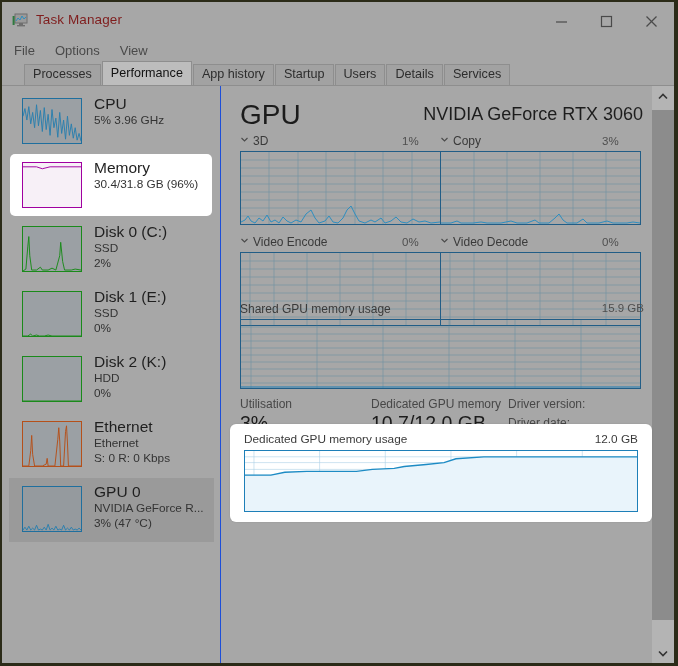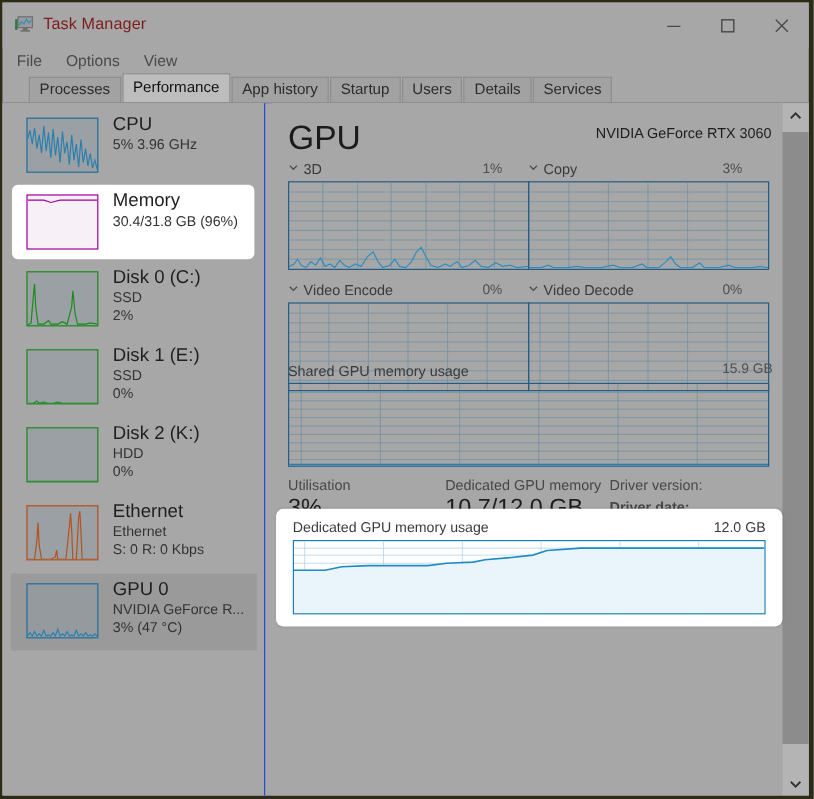--- a/index.html
+++ b/index.html
@@ -110,21 +110,21 @@
     font-size:11.8px;color:#333;line-height:15px;white-space:nowrap;
   }
 
   
   .gpu-head{
     position:absolute;left:19px;top:12px;
     font-size:28px;color:#1b1b1b;line-height:34px;font-weight:400;
   }
   .gpu-model{
     position:absolute;right:8px;top:18px;
-    font-size:12px;color:#1d1d1d;
+    font-size:18px;color:#1d1d1d;
   }
 
   .minigraph-label{
     position:absolute;font-size:12px;color:#3a3a3a;
   }
   .chev{
     display:inline-block;width:9px;height:9px;margin-right:4px;
     position:relative;top:-1px;
   }
   .pct{
@@ -474,21 +474,21 @@
         <div class="stat-label" style="left:19px;top:365px;">GPU Memory</div>
         <div class="stat-value" style="left:19px;top:379px;">11.5/27.9 GB</div>
 
         <div class="stat-label" style="left:150px;top:311px;">Dedicated GPU memory</div>
         <div class="stat-value" style="left:150px;top:325px;">10.7/12.0 GB</div>
         <div class="stat-label" style="left:150px;top:365px;">Shared GPU memory</div>
         <div class="stat-value" style="left:150px;top:379px;">0.8/15.9 GB</div>
         <div class="stat-label" style="left:150px;top:419px;">GPU Temperature</div>
 
         <div class="stat-label" style="left:287px;top:311px;">Driver version:</div>
-        <div class="stat-label" style="left:287px;top:330px;font-weight:bold;">Driver date:</div>
+        <div class="stat-label" style="left:287px;top:330px;">Driver date:</div>
         <div class="stat-label" style="left:287px;top:349px;">DirectX version:</div>
         <div class="stat-label" style="left:287px;top:368px;">Physical location:</div>
         <div class="stat-label" style="left:287px;top:387px;">Hardware reserved ...</div>
       </div>
     </div>
 
     <div class="focus-card">
       <div class="fc-label">Dedicated GPU memory usage</div>
       <div class="fc-max">12.0 GB</div>
       <div class="fc-graph">

